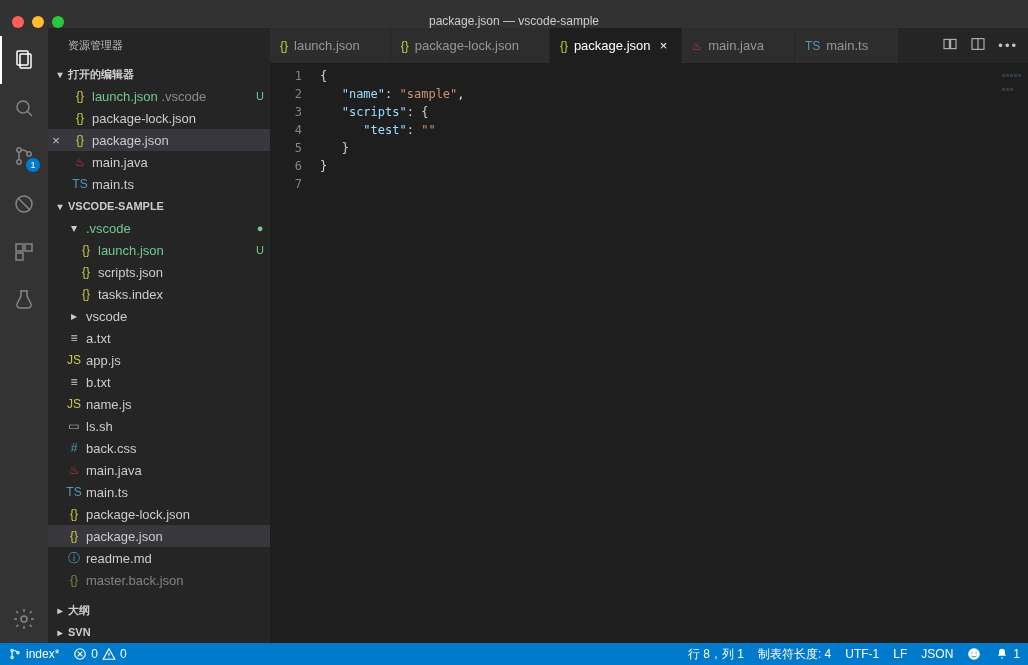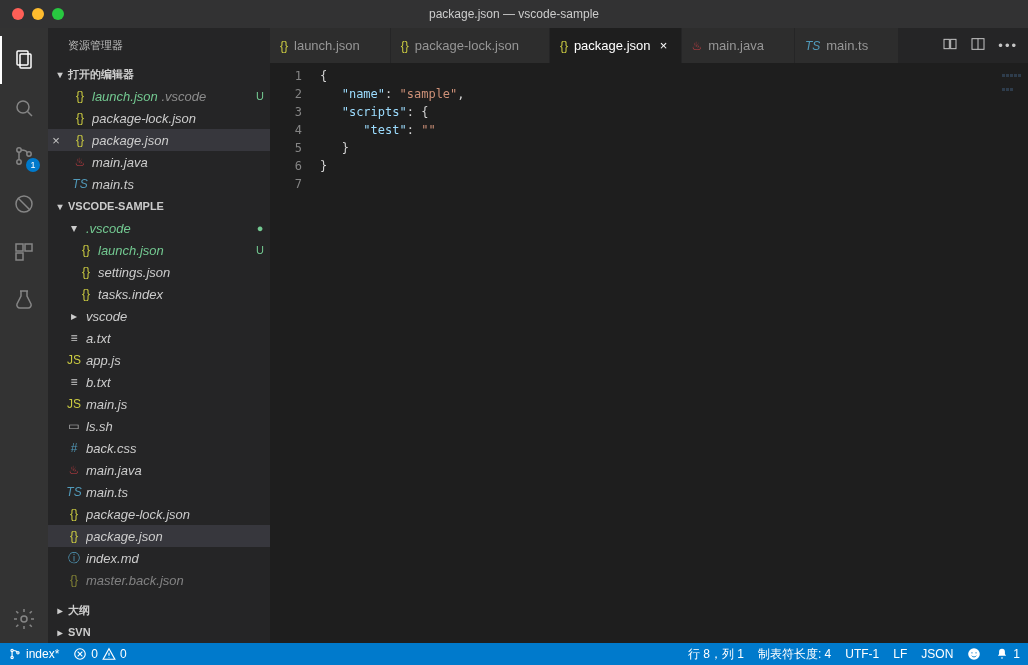--- a/index.html
+++ b/index.html
@@ -13,21 +13,21 @@
   overflow: hidden;
   display: flex;
   flex-direction: column;
 }
 
 
 .titlebar {
   height: 28px;
   background: #323233;
   display: flex;
-  align-items: center;
+  align-items: flex-end;
   position: relative;
   -webkit-app-region: drag;
 }
 .traffic-lights { display: flex; gap: 8px; padding-left: 12px; }
 .traffic-light { width: 12px; height: 12px; border-radius: 50%; }
 .traffic-light.red { background: #ff5f57; }
 .traffic-light.yellow { background: #febc2e; }
 .traffic-light.green { background: #28c840; }
 .title-text { position: absolute; left: 0; right: 0; text-align: center; font-size: 12px; color: #cccccc; pointer-events: none; }
 
@@ -115,31 +115,31 @@
   display: flex;
   align-items: center;
   cursor: pointer;
   color: #cccccc;
   position: relative;
 }
 .tree-row.selected { background: #37373d; }
 .tree-row.active { background: #37373d; }
 .tree-indent { display: inline-block; }
 .tree-icon { width: 16px; font-size: 12px; text-align: center; margin-right: 4px; color: #cccccc; }
-.tree-label { flex: 1; white-space: nowrap; overflow: hidden; text-overflow: ellipsis; font-style: italic; }
+.tree-label { flex: 1; white-space: nowrap; overflow: hidden; text-overflow: ellipsis; }
 .tree-row .status { width: 20px; text-align: center; font-size: 11px; }
 .tree-row .close-btn { width: 16px; text-align: center; color: #c5c5c5; }
 .git-u { color: #73c991 !important; }
 .git-u .tree-label { color: #73c991; }
 .dim { color: #8c8c8c; }
 .dot-green { color: #73c991; }
 
 .icon-json { color: #cbcb41; }
 .icon-java { color: #cc3e44; }
-.icon-ts  { color: #519aba; font-style: italic; }
+.icon-ts  { color: #519aba; }
 .icon-js  { color: #cbcb41; }
 .icon-md  { color: #519aba; }
 .icon-txt { color: #cccccc; }
 .icon-css { color: #519aba; }
 .icon-sh  { color: #bbbbbb; }
 
 
 .editor-area { flex: 1; display: flex; flex-direction: column; background: #1e1e1e; min-width: 0; }
 .tabs {
   height: 35px;
@@ -309,21 +309,21 @@
         </div>
         <div class="tree-row git-u">
           <span class="tree-indent" style="width:30px"></span>
           <span class="tree-icon icon-json">{}</span>
           <span class="tree-label">launch.json</span>
           <span class="status ">U</span>
         </div>
         <div class="tree-row">
           <span class="tree-indent" style="width:30px"></span>
           <span class="tree-icon icon-json">{}</span>
-          <span class="tree-label">settings.json</span>
+          <span class="tree-label">scripts.json</span>
           <span class="status "></span>
         </div>
         <div class="tree-row">
           <span class="tree-indent" style="width:30px"></span>
           <span class="tree-icon icon-json">{}</span>
           <span class="tree-label">tasks.index</span>
           <span class="status "></span>
         </div>
         <div class="tree-row">
           <span class="tree-indent" style="width:18px"></span>
@@ -345,21 +345,21 @@
         </div>
         <div class="tree-row">
           <span class="tree-indent" style="width:18px"></span>
           <span class="tree-icon icon-txt">≡</span>
           <span class="tree-label">b.txt</span>
           <span class="status "></span>
         </div>
         <div class="tree-row">
           <span class="tree-indent" style="width:18px"></span>
           <span class="tree-icon icon-js">JS</span>
-          <span class="tree-label">main.js</span>
+          <span class="tree-label">name.js</span>
           <span class="status "></span>
         </div>
         <div class="tree-row">
           <span class="tree-indent" style="width:18px"></span>
           <span class="tree-icon icon-sh">▭</span>
           <span class="tree-label">ls.sh</span>
           <span class="status "></span>
         </div>
         <div class="tree-row">
           <span class="tree-indent" style="width:18px"></span>
@@ -387,21 +387,21 @@
         </div>
         <div class="tree-row selected">
           <span class="tree-indent" style="width:18px"></span>
           <span class="tree-icon icon-json">{}</span>
           <span class="tree-label">package.json</span>
           <span class="status "></span>
         </div>
         <div class="tree-row">
           <span class="tree-indent" style="width:18px"></span>
           <span class="tree-icon icon-md">ⓘ</span>
-          <span class="tree-label">index.md</span>
+          <span class="tree-label">readme.md</span>
           <span class="status "></span>
         </div>
         <div class="tree-row" style="opacity: 0.55;">
           <span class="tree-indent" style="width:18px"></span>
           <span class="tree-icon icon-json">{}</span>
           <span class="tree-label">master.back.json</span>
           <span class="status "></span>
         </div>
       </div>
 

